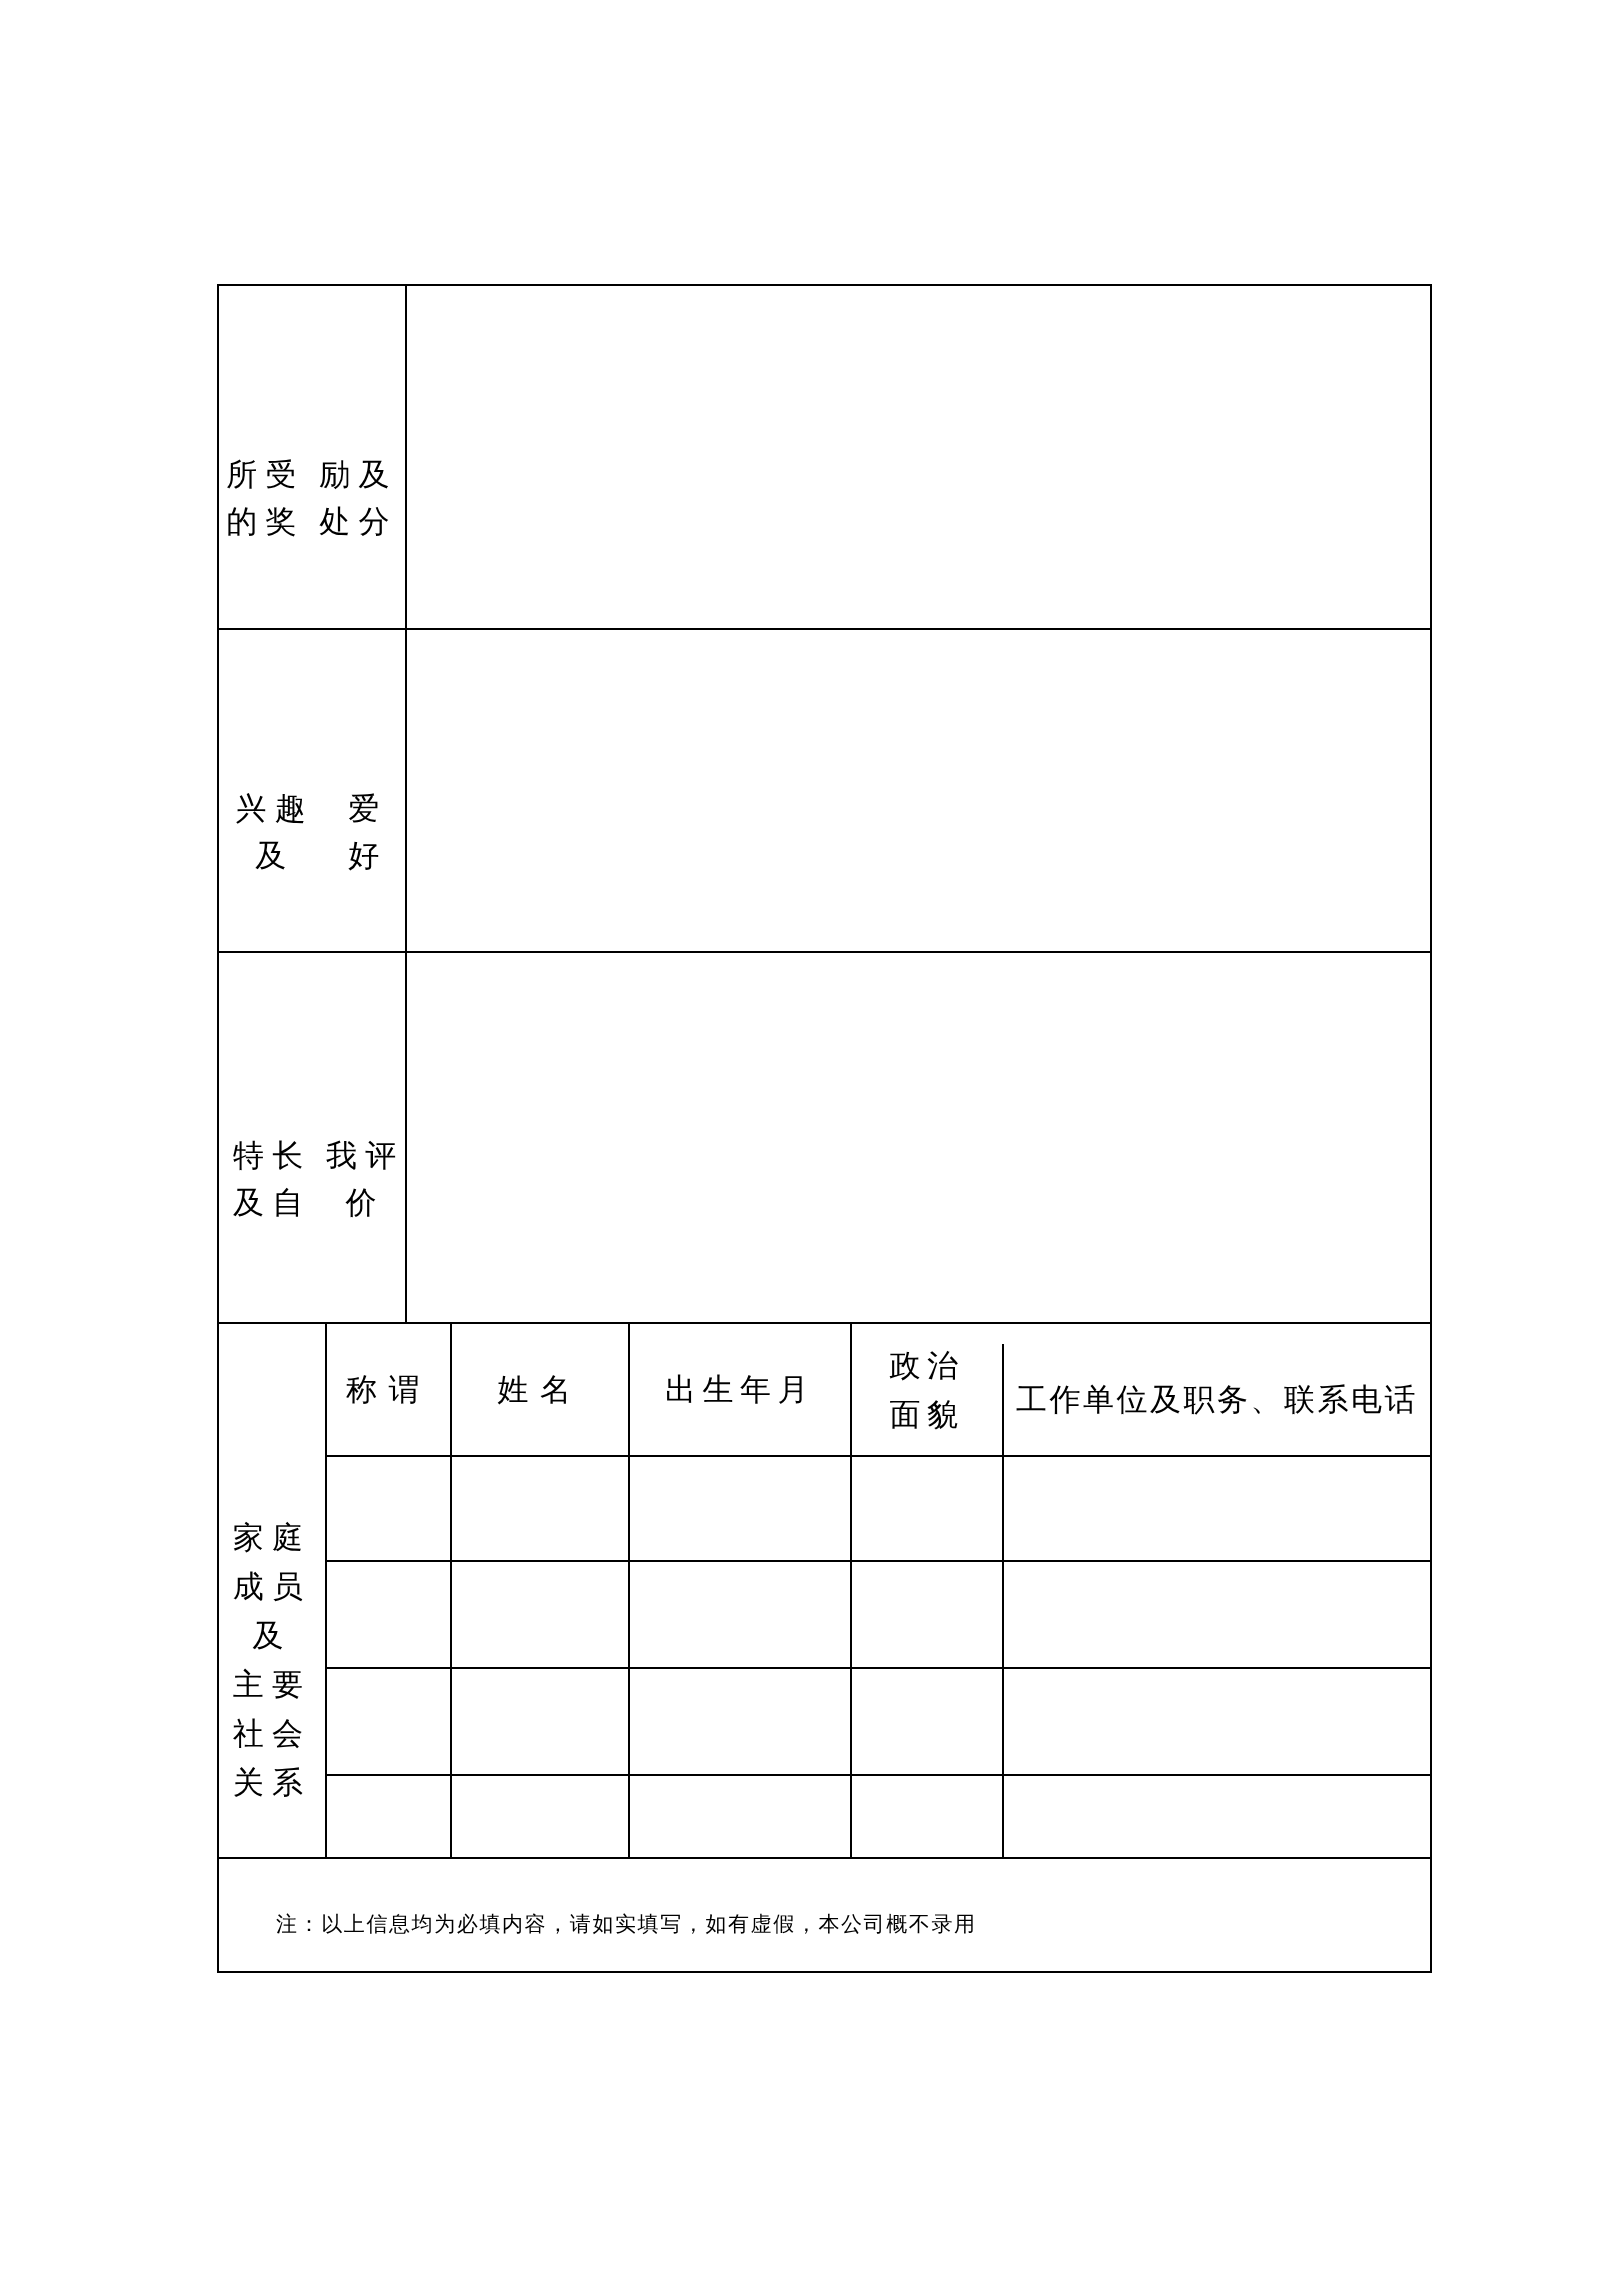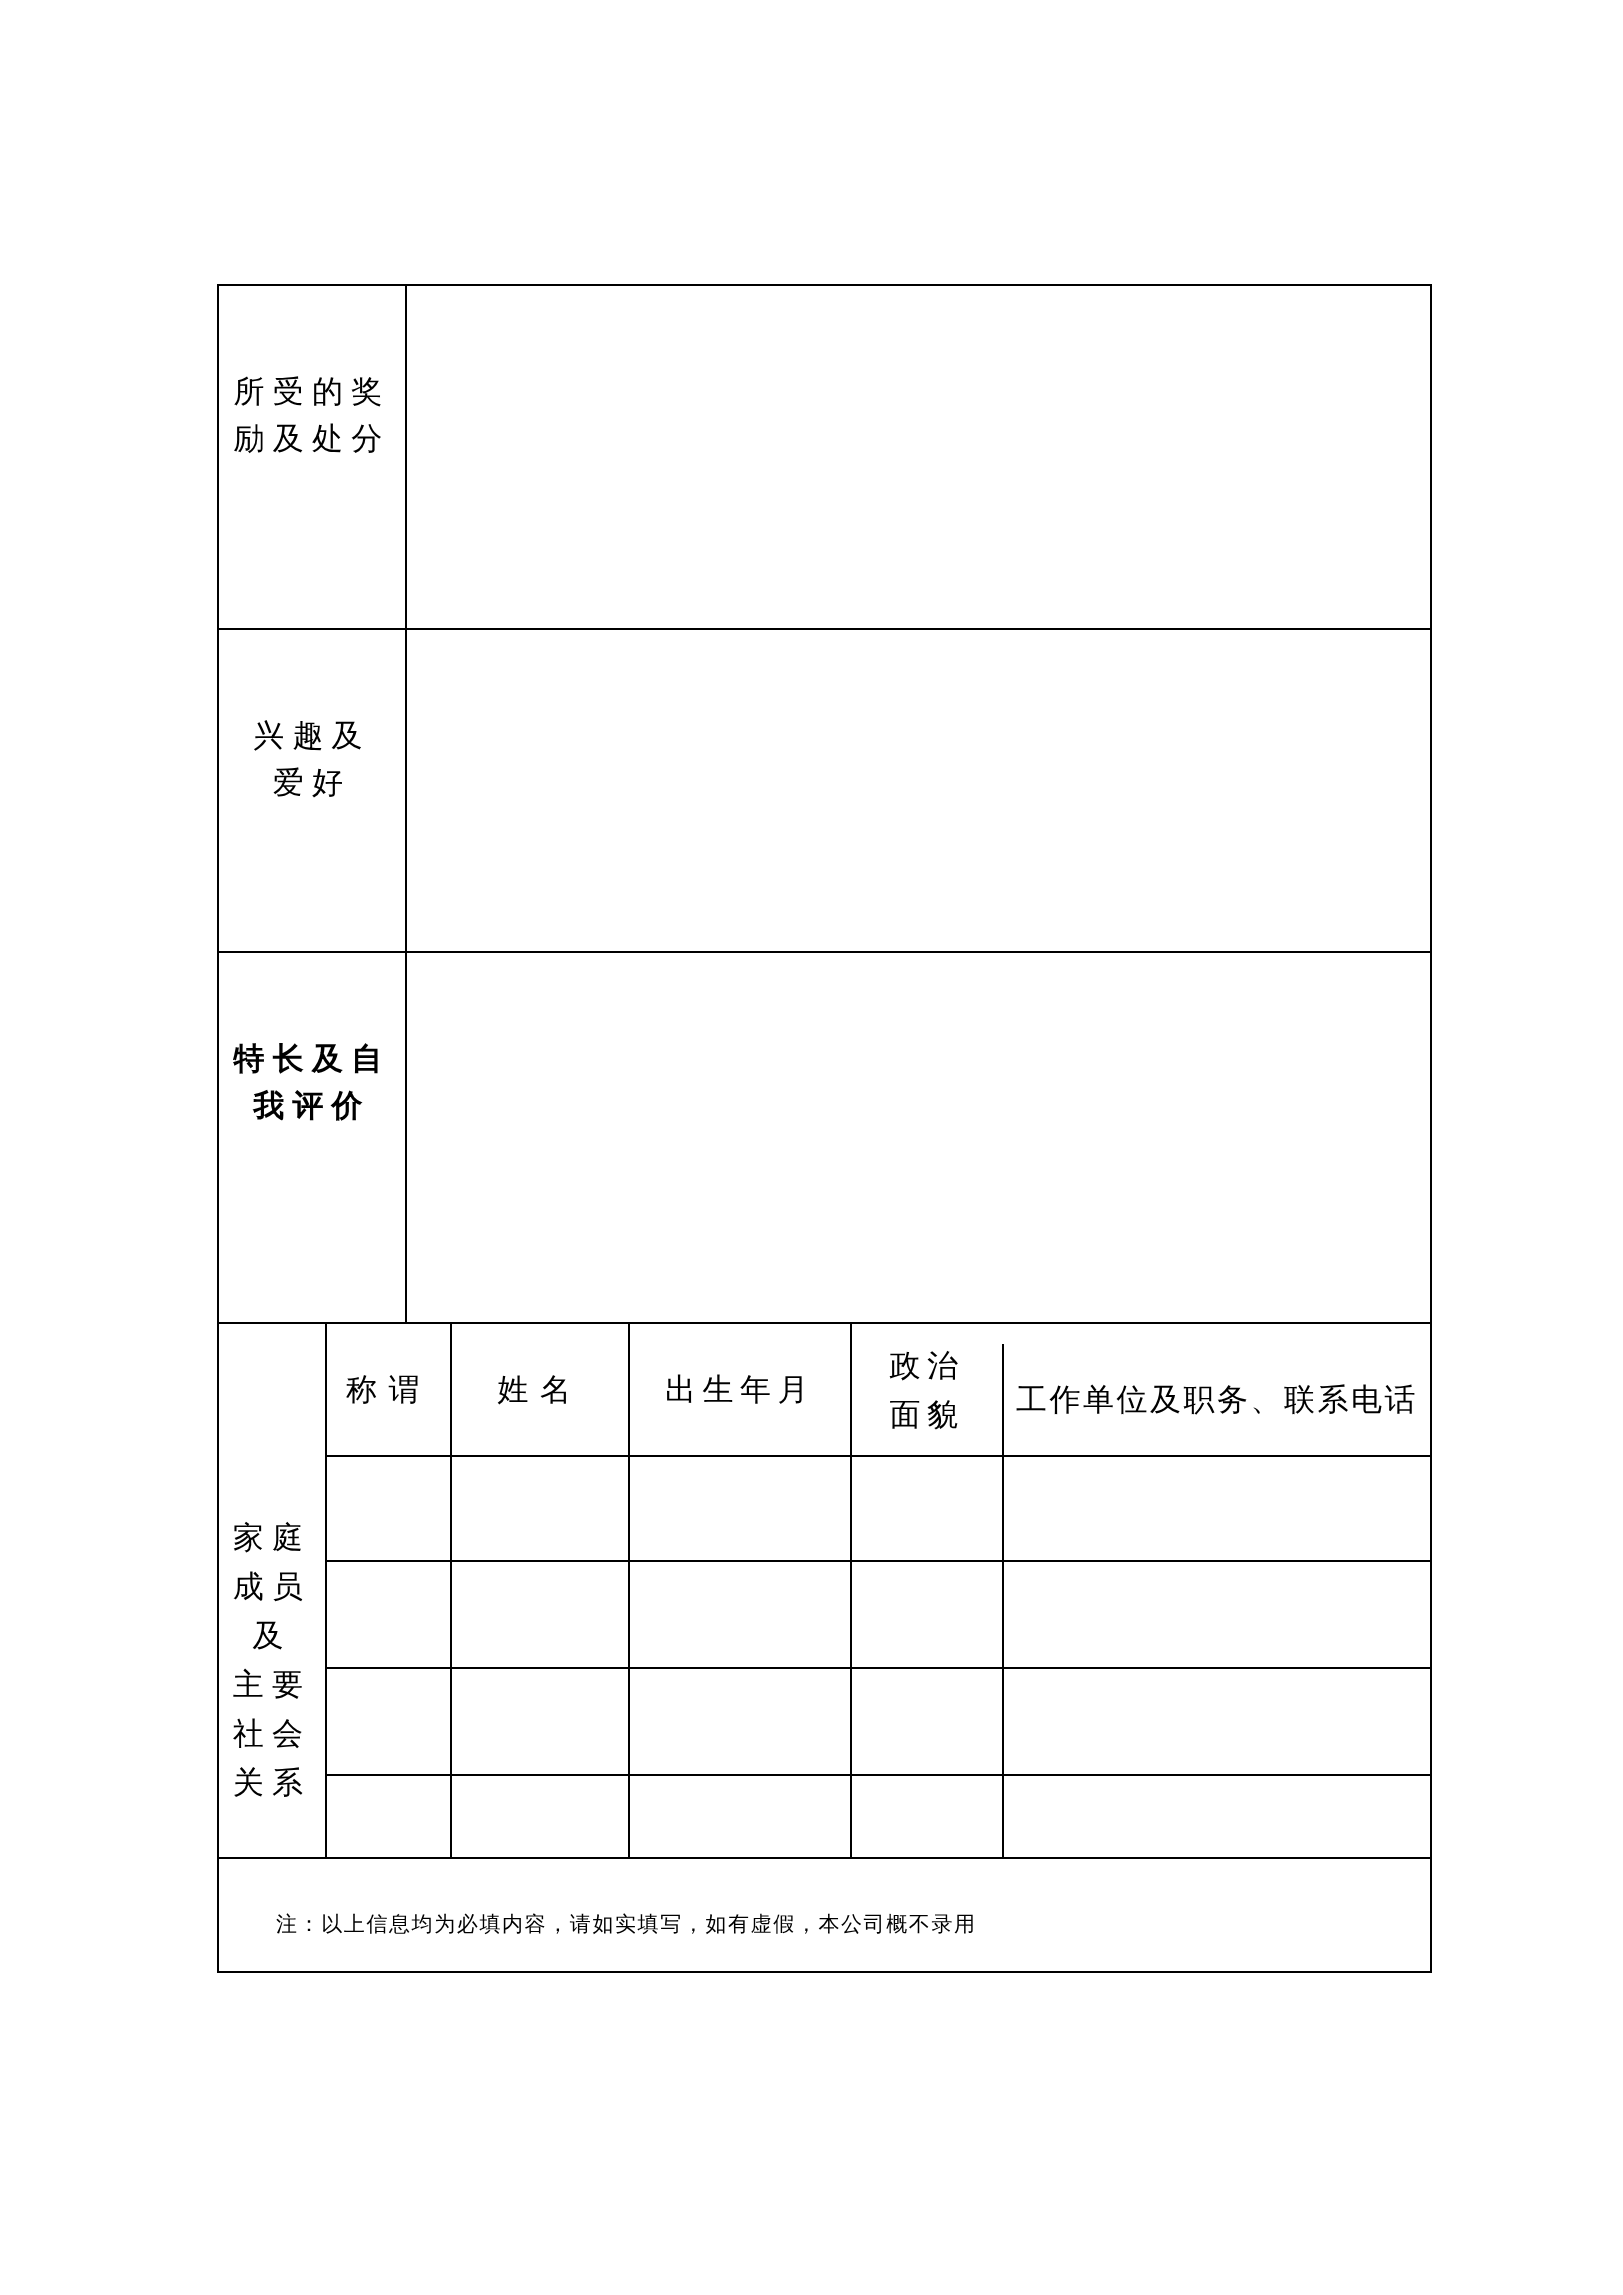--- a/index.html
+++ b/index.html
@@ -18,23 +18,23 @@
     display:flex; flex-direction:column;
   }
   
   .srow {
     display:grid; grid-template-columns:186px 1fr;
     border-bottom:2.5px solid #000;
     box-sizing:border-box;
   }
   .srow.r1 { height:344px; }
   .srow.r2 { height:323px; }
-  .srow.r3 { height:371px;font-weight:bold; }
+  .srow.r3 { height:371px; }
   .label-cell {
-    display:flex; flex-direction:column; align-items:center; 
+    display:flex; flex-direction:row; align-items:center; 
     padding-top:82px; box-sizing:border-box;
     font-size:31px; line-height:47px; letter-spacing:8.2px;
     text-align:center;
   }
   .label-cell span { display:block; }
   .content-cell { border-left:2.5px solid #000; box-sizing:border-box; }
   
   .family {
     display:grid;
     grid-template-columns:106px 125px 178px 222px 152px 1fr;

